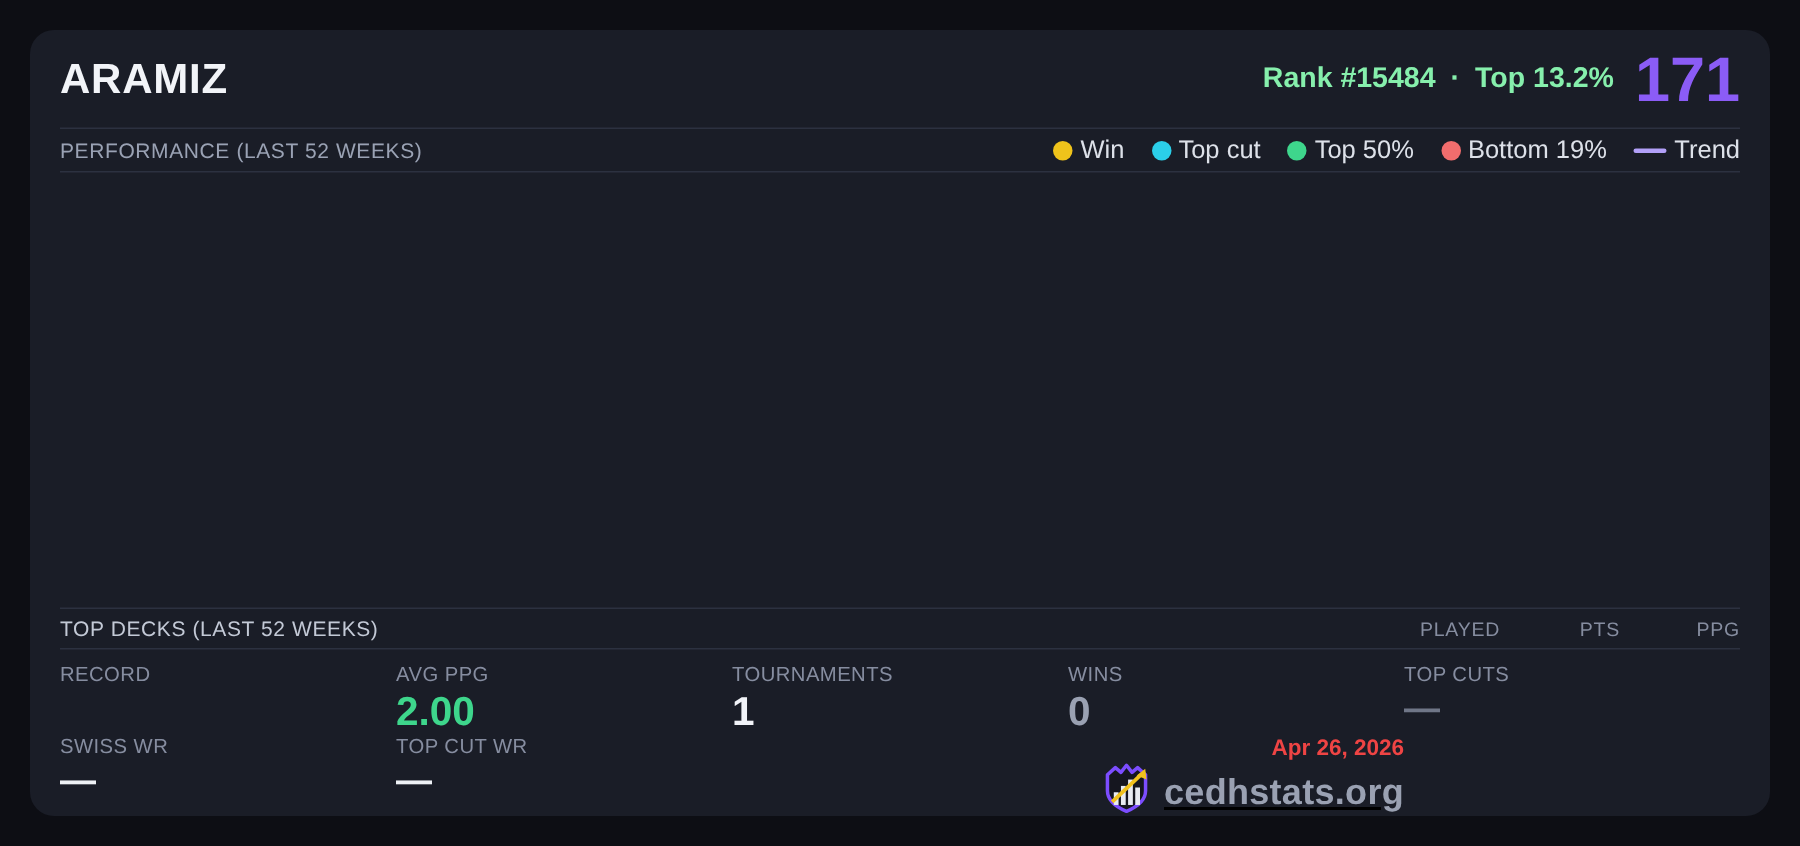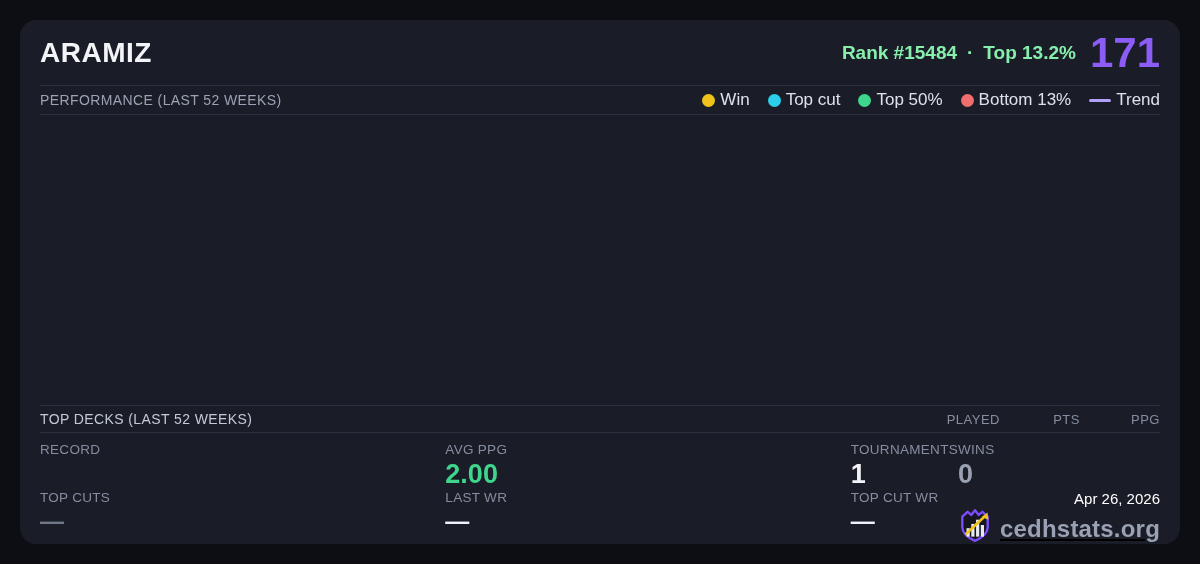--- a/index.html
+++ b/index.html
@@ -56,41 +56,41 @@
   }
   .decks-title { font-size:14px; color:#c3c9d6; letter-spacing:0.4px; }
   .decks-cols { display:flex; }
   .decks-col { width:80px; text-align:right; font-size:13px; color:#868da0; letter-spacing:0.5px; }
 
   
   .stats {
     height:111px;
     padding-top:9px; padding-bottom:4px;
     display:grid;
-    grid-template-columns:repeat(2,1fr);
+    grid-template-columns:repeat(5,1fr);
     grid-template-rows:1fr 1fr;
   }
   .stat { display:flex; flex-direction:column; }
   .stat-label { font-size:13.5px; color:#868da0; letter-spacing:0.3px; }
   .stat-value { font-size:27px; font-weight:700; color:#f1f3f8; line-height:1.15; margin-top:2px; }
   .val-green { color:#3ed68c; }
   .val-gray  { color:#9aa1b2; }
   .rec-w { color:#3ed68c; }
   .rec-l { color:#f26d6d; }
   .rec-d { color:#9aa1b2; }
   .rec-sep { color:#848b9c; }
   .dash-muted { color:#6f7687; font-size:24px; }
   .dash-white { color:#eef1f5; font-size:24px; }
 
   
   .footer-cell {
     grid-column:4; grid-row:2;
     display:flex; flex-direction:column; align-items:flex-end; justify-content:space-between;
   }
-  .date-text { font-size:15px; font-weight:400; color:#ffffff; }
+  .date-text { font-size:15px; font-weight:700; color:#ef4444; }
   .brand { display:flex; align-items:flex-end; gap:8px; cursor:pointer;text-decoration:underline; }
   .brand-text { font-size:24px; font-weight:700; color:#9aa1b2; letter-spacing:0.2px; }
 </style>
 </head>
 <body>
 
 <div class="card">
 
   <div class="card-top">
     <div class="player-name">ARAMIZ</div>
@@ -114,21 +114,21 @@
       <div class="legend-item">
         <span class="legend-dot" style="background-color: rgb(43, 207, 233);"></span>
         <span>Top cut</span>
       </div>
       <div class="legend-item">
         <span class="legend-dot" style="background-color: rgb(62, 214, 140);"></span>
         <span>Top 50%</span>
       </div>
       <div class="legend-item">
         <span class="legend-dot" style="background-color: rgb(242, 109, 109);"></span>
-        <span>Bottom 13%</span>
+        <span>Bottom 19%</span>
       </div>
       <div class="legend-item">
         <span class="legend-line" style="background-color: rgb(178, 160, 248);"></span>
         <span>Trend</span>
       </div>
     </div>
   </div>
 
   <div class="chart-area"></div>
 
@@ -161,21 +161,21 @@
       <span class="stat-label">WINS</span>
       <span class="stat-value val-gray">0</span>
     </div>
 
     <div class="stat">
       <span class="stat-label">TOP CUTS</span>
       <span class="stat-value dash-muted">—</span>
     </div>
 
     <div class="stat">
-      <span class="stat-label">LAST WR</span>
+      <span class="stat-label">SWISS WR</span>
       <span class="stat-value dash-white">—</span>
     </div>
 
     <div class="stat">
       <span class="stat-label">TOP CUT WR</span>
       <span class="stat-value dash-white">—</span>
     </div>
 
     <div class="footer-cell">
       <span class="date-text">Apr 26, 2026</span>

